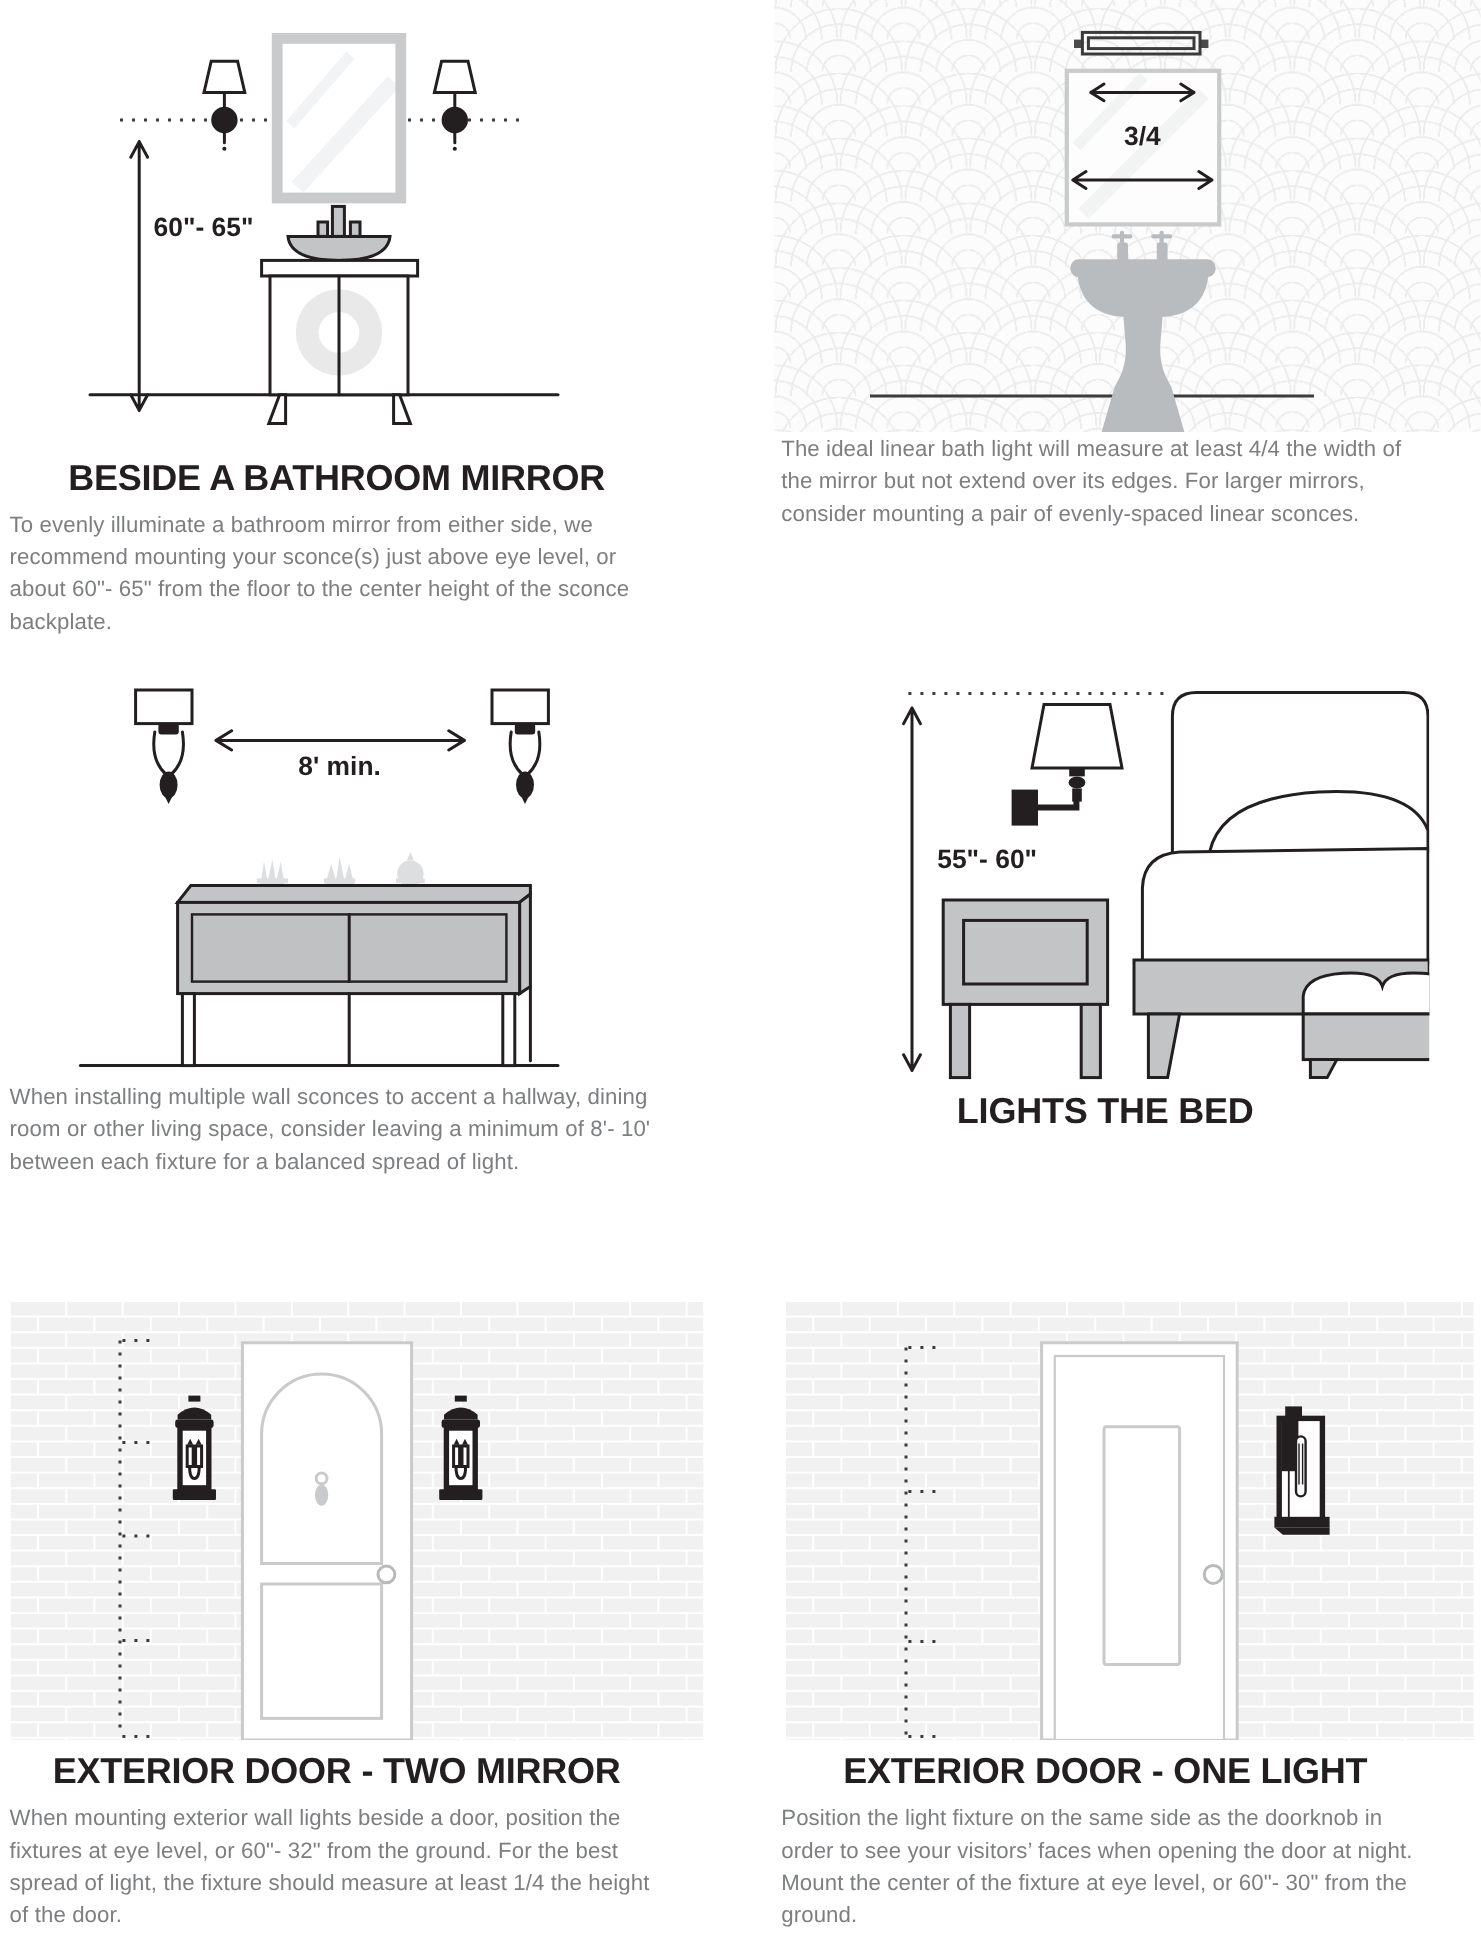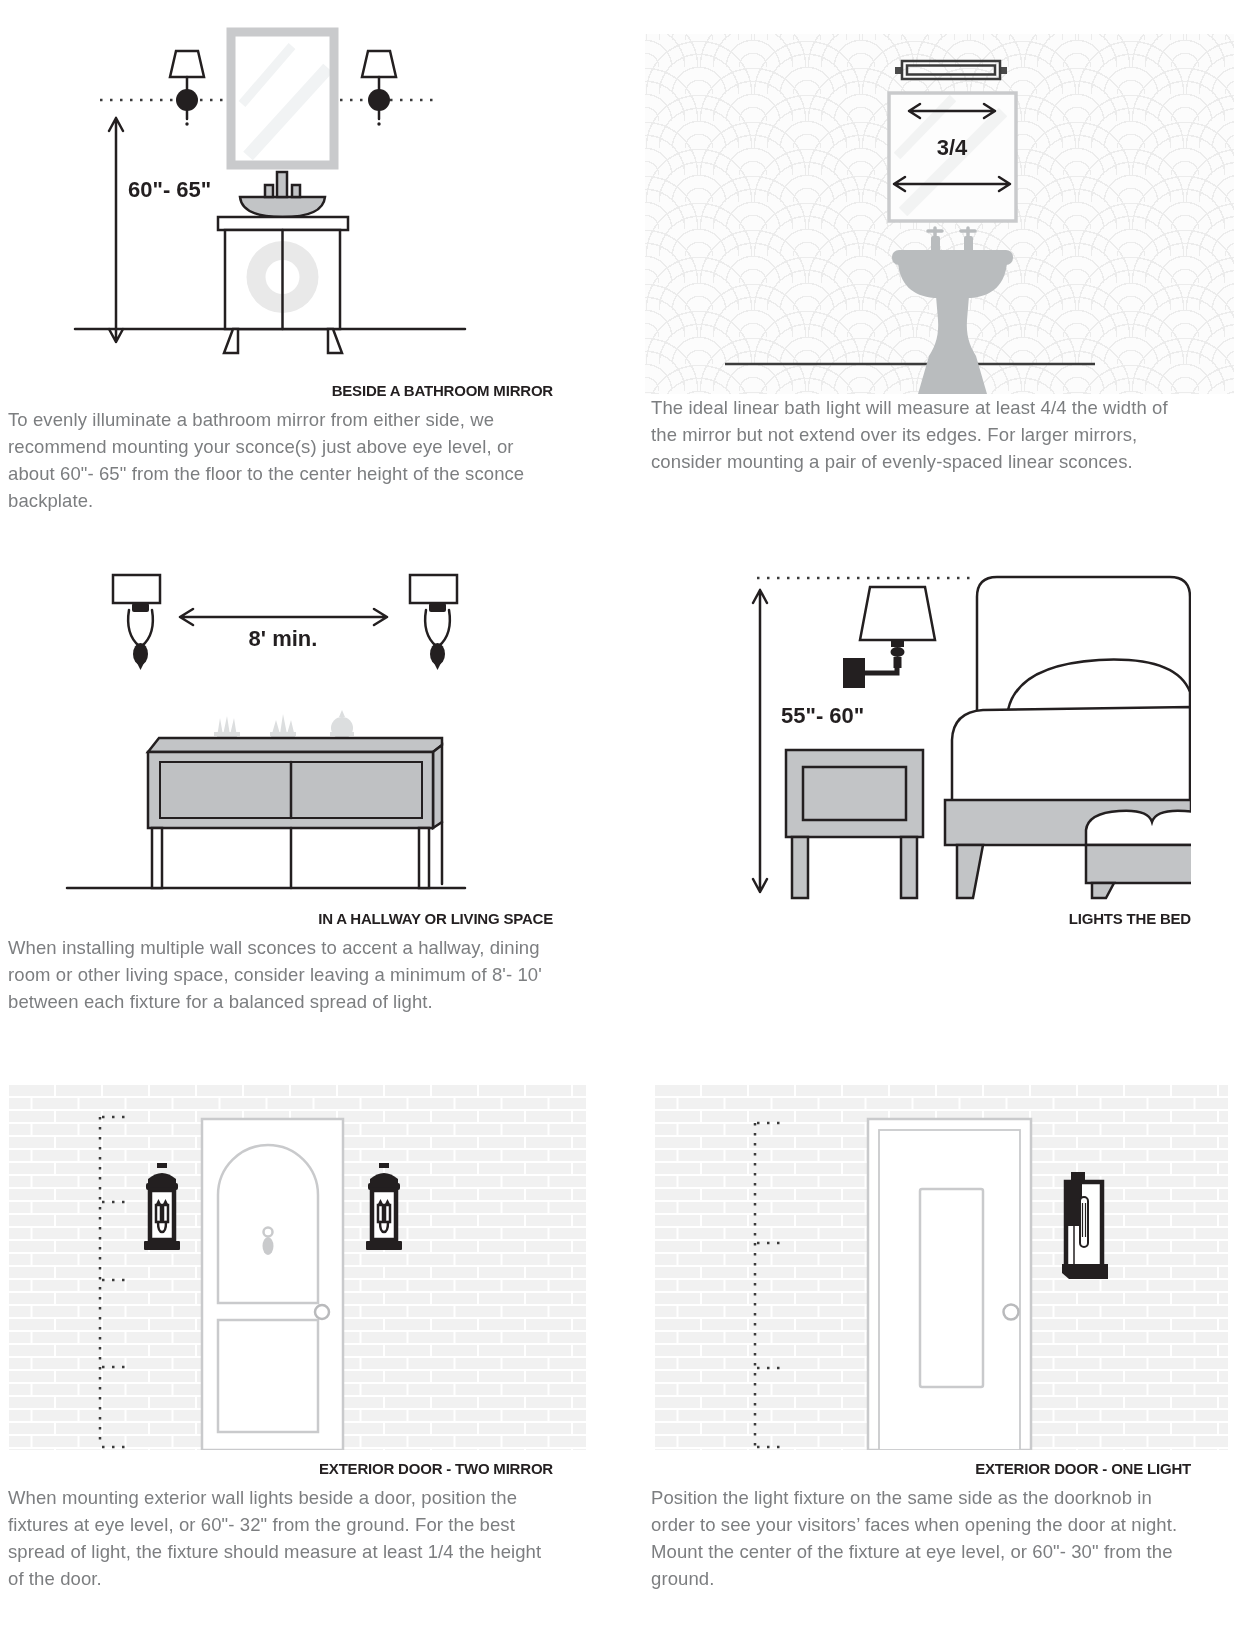--- a/index.html
+++ b/index.html
@@ -12,37 +12,36 @@
   .row1 { height:512px; } .row2 { height:548px; } .row3 { height:572px; }
   .panel { box-sizing:border-box; }
   .panel.left  { padding-left:8px;  padding-right:64px; }
   .panel.right { padding-left:34px; padding-right:43px; }
   .figure { position:relative; }
   .fig1 { height:372px; }
   .fig2 { height:360px; margin-top:28px; }
   .fig3 { height:365px; margin-top:25px; }
   .fig-svg { display:block; }
   h2 {
-    margin:10px 0 7px 0; text-align:right;
-    font-size:15px; font-weight:bold; letter-spacing:-0.2px; color:var(--ink);
+    margin:10px 0 7px 0; text-align:center;
+    font-size:30px; font-weight:bold; letter-spacing:-0.2px; color:var(--ink);
   }
   p {
     margin:0; font-size:18.5px; line-height:27px; color:var(--body_text);
     letter-spacing:0.1px;
   }
   
   .scallop {
     height:360px; margin-left:-6px; margin-right:-43px; position:relative;
     background-color:#fcfcfc;
     background-image:
       radial-gradient(circle at 50% 100%, transparent 0 13px, var(--scallop_line) 13px 14.5px, transparent 14.5px 26px, var(--scallop_line) 26px 27.5px, transparent 27.5px 39px, var(--scallop_line) 39px 40.5px, transparent 40.5px 52px, var(--scallop_line) 52px 53.5px, transparent 53.5px),
       radial-gradient(circle at 50% 100%, #fcfcfc 0 13px, var(--scallop_line) 13px 14.5px, #fcfcfc 14.5px 26px, var(--scallop_line) 26px 27.5px, #fcfcfc 27.5px 39px, var(--scallop_line) 39px 40.5px, #fcfcfc 40.5px 52px, var(--scallop_line) 52px 53.5px, transparent 53.5px);
     background-size:108px 54px;
     background-position:0 6px, 54px 33px;
-    margin-top:34px;
   }
   
   .brick {
     height:365px; position:relative; background-color:#fff;
     background-image:
       conic-gradient(at 45px 11px, transparent 0 270deg, var(--brick) 270deg 360deg),
       conic-gradient(at 45px 11px, transparent 0 270deg, var(--brick) 270deg 360deg);
     background-size:47px 26px;
     background-position:0 0, 23.5px 13px;
   }
@@ -191,21 +190,20 @@
             <rect class="lng" x="140" y="212" width="285" height="76"></rect>
             <rect x="152" y="222" width="262" height="56" fill="#bfc1c3" stroke="var(--ink)" stroke-width="2"></rect>
             <line class="ln" stroke-width="2" x1="283" y1="222" x2="283" y2="278"></line>
             <line class="ln" stroke-width="2" x1="283" y1="288" x2="283" y2="348"></line>
             <rect class="lnf" stroke-width="2" x="144" y="288" width="10" height="60"></rect>
             <rect class="lnf" stroke-width="2" x="411" y="288" width="10" height="60"></rect>
             <line class="ln" stroke-width="2" x1="434" y1="282" x2="434" y2="344"></line>
           </g>
         </svg>
       </div>
-      <h2>IN A HALLWAY OR LIVING SPACE</h2>
       <p>When installing multiple wall sconces to accent a hallway, dining room or other living space, consider leaving a minimum of 8'- 10' between each fixture for a balanced spread of light.</p>
     </section>
 
     <section class="panel right">
       <div class="figure fig2">
         <svg class="fig-svg" width="540" height="360" viewBox="0 0 540 360">
           <line class="lnD dot" x1="106" y1="38" x2="326" y2="38"></line>
           <path class="ln" d="M109,50 V352 M109,50 l-7,13 M109,50 l7,13 M109,352 l-7,-13 M109,352 l7,-13"></path>
           <text class="meas" x="130" y="183">55"- 60"</text>
           <g>

